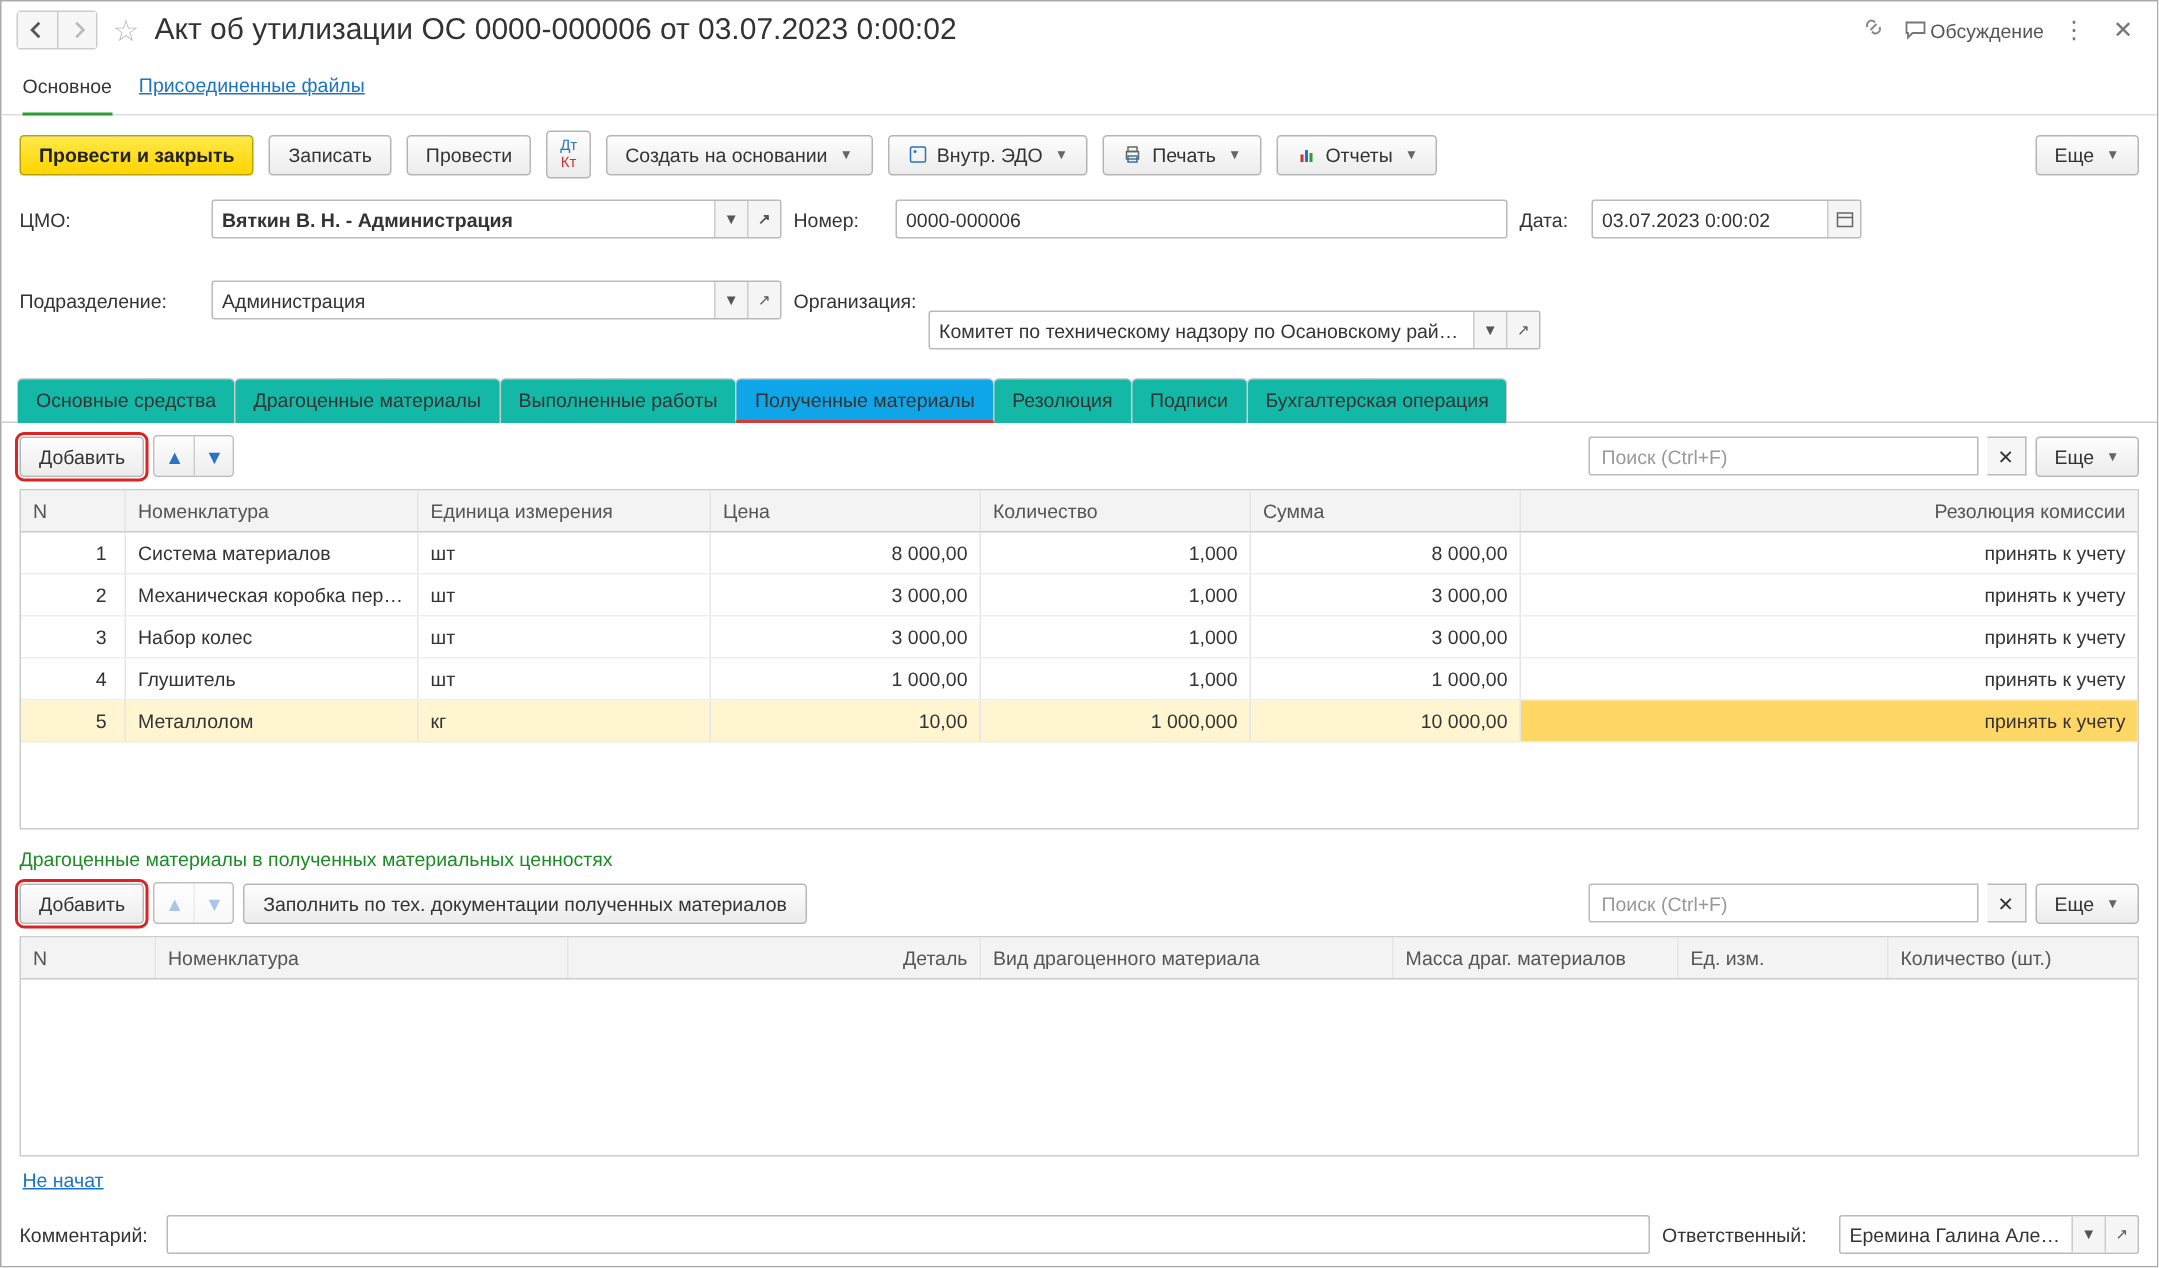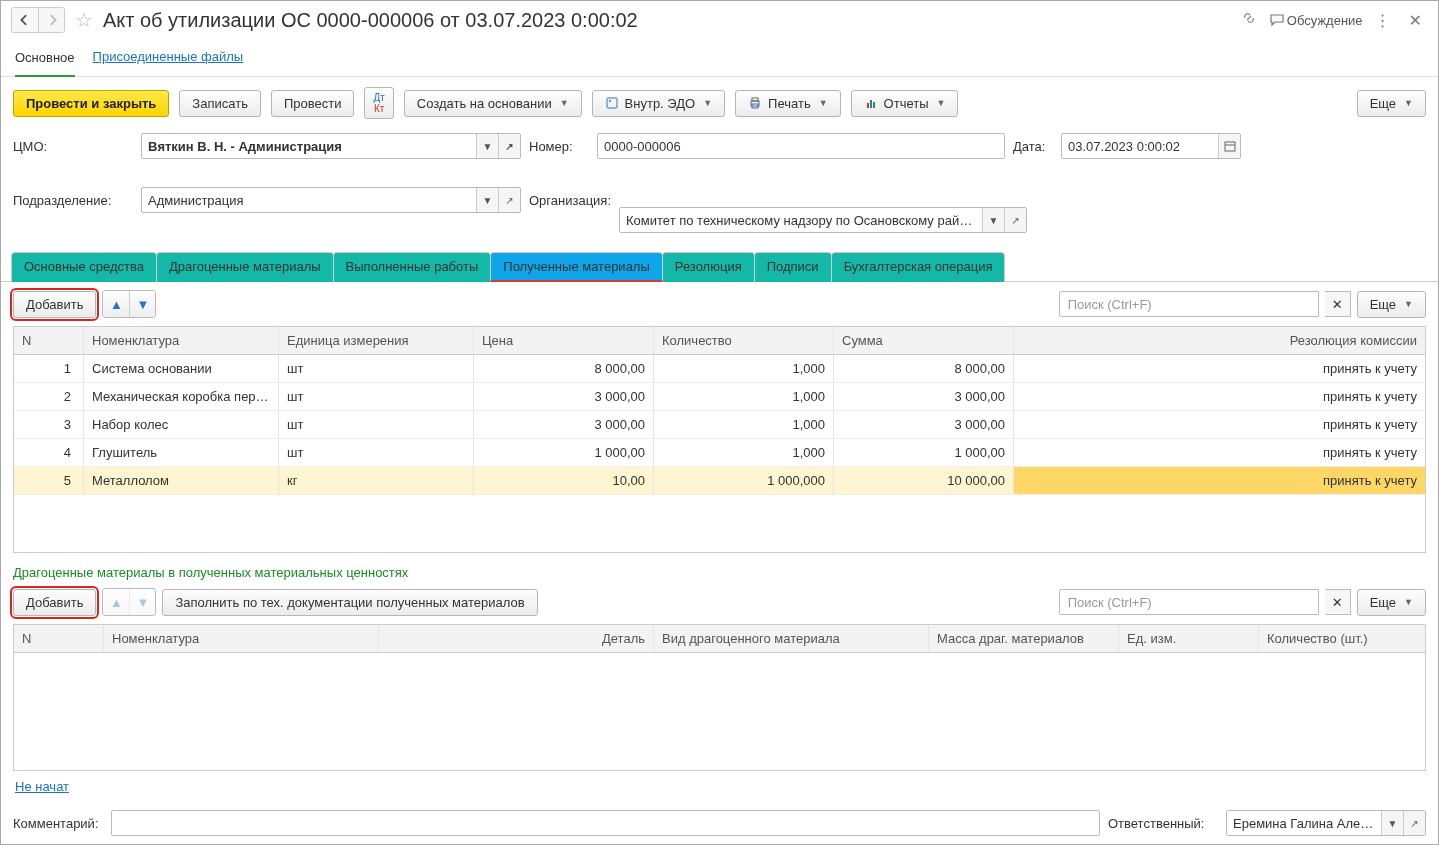--- a/index.html
+++ b/index.html
@@ -325,21 +325,21 @@
       <div class="th c-nom">Номенклатура</div>
       <div class="th c-unit">Единица измерения</div>
       <div class="th c-price" style="text-align:left;">Цена</div>
       <div class="th c-qty" style="text-align:left;">Количество</div>
       <div class="th c-sum" style="text-align:left;">Сумма</div>
       <div class="th c-res">Резолюция комиссии</div>
     </div>
     <div class="tbody" id="tbody1">
         <div class="trow">
           <div class="td c-n">1</div>
-          <div class="td c-nom ellipsis">Система основании</div>
+          <div class="td c-nom ellipsis">Система материалов</div>
           <div class="td c-unit">шт</div>
           <div class="td c-price">8 000,00</div>
           <div class="td c-qty">1,000</div>
           <div class="td c-sum">8 000,00</div>
           <div class="td c-res">принять к учету</div>
         </div>
         <div class="trow">
           <div class="td c-n">2</div>
           <div class="td c-nom ellipsis">Механическая коробка пере...</div>
           <div class="td c-unit">шт</div>

